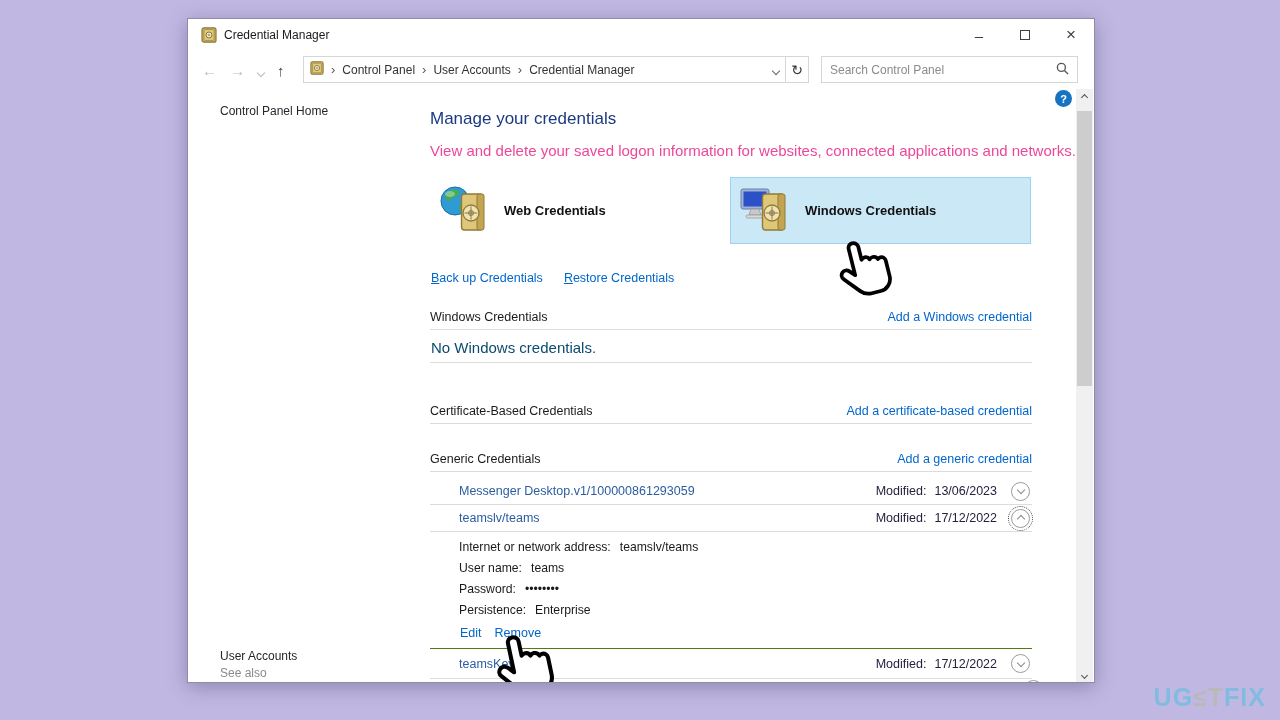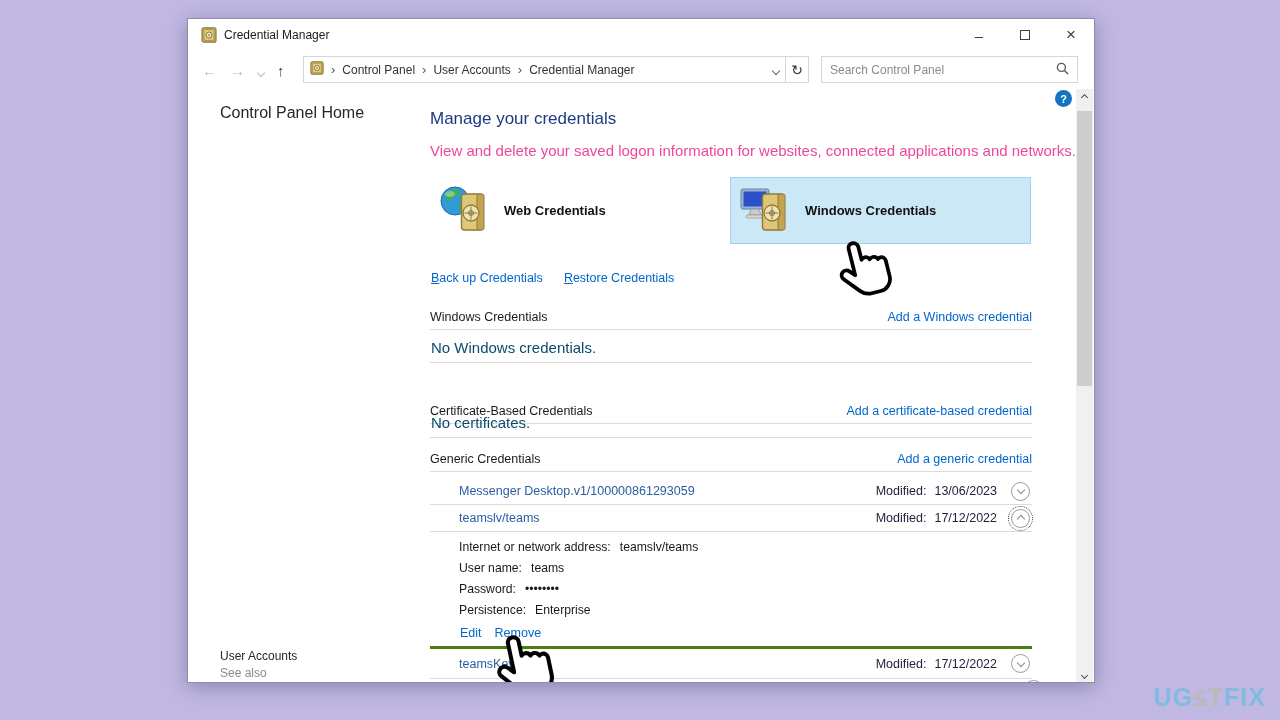--- a/index.html
+++ b/index.html
@@ -34,21 +34,21 @@
 
   
   .help { position:absolute; left:867px; top:71px; width:17px; height:17px; border-radius:50%; background:#1673c2; color:#fff; font-size:11px; font-weight:bold; display:flex; align-items:center; justify-content:center; }
   .scrollbar { position:absolute; left:888px; top:70px; width:17px; height:595px; background:#f0f0f0; }
   .sb-thumb { position:absolute; left:1px; top:22px; width:15px; height:275px; background:#cdcdcd; }
   .sb-arrow { position:absolute; left:0; width:17px; height:17px; display:flex; align-items:center; justify-content:center; color:#505050; }
   .sb-up { top:0; } .sb-down { bottom:0; }
   .sb-arrow .chev { width:5px; height:5px; }
 
   
-  .sb-home { position:absolute; left:32px; top:85px; font-size:16px; color:#26262e; }
+  .sb-home { position:absolute; left:32px; top:85px; font-size:12px; color:#26262e; }
   .sb-seealso { position:absolute; left:32px; top:600px; font-size:12px; color:#8a8a8a;margin-top:47px; }
   .sb-ua { position:absolute; left:32px; top:630px; font-size:12px; color:#26262e; }
 
   
   .heading { position:absolute; left:242px; top:90px; font-size:17px; color:#1b3a80; }
   .subtitle { position:absolute; left:242px; top:123px; font-size:15px; color:#ec4899; }
 
   .tile { position:absolute; top:158px; height:67px; display:flex; align-items:center; gap:14px; padding-left:8px; }
   .tile-web { left:242px; width:300px; }
   .tile-win { left:542px; width:301px; background:#cbe8f6; border:1px solid #9ed2ee; }
@@ -64,21 +64,21 @@
 
   .crow { position:absolute; left:242px; width:602px; height:27px; display:flex; align-items:center; border-bottom:1px solid #dcdcdc; font-size:12.5px; padding:0 2px 0 7px; }
   .crow .cname { flex:1; color:#2b5da0;margin-left:22px; }
   .mod { color:#23233f; }
   .mod .date { margin-left:8px; }
   .circ { width:19px; height:19px; min-width:19px; border:1px solid #9b9b9b; border-radius:50%; background:#fff; color:#8a8a8a; display:flex; align-items:center; justify-content:center; margin-left:14px; }
   .circ .chev { margin-top:-2px; }
   .circ .chev.up { margin-top:2px; }
   .circ.focused { outline:1px dotted #444; outline-offset:2px; }
 
-  .details { position:absolute; left:242px; top:513px; width:602px; height:117px; border-bottom:3px solid #4d7c0f; font-size:12.2px; color:#1a1a1a; }
+  .details { position:absolute; left:242px; top:513px; width:602px; height:117px; border-bottom:1px solid #4d7c0f; font-size:12.2px; color:#1a1a1a; }
   .dline { position:absolute; left:29px; }
   .dline .dval { margin-left:9px; }
   .d-actions { position:absolute; left:30px; top:94px; display:flex; gap:13px; font-size:12.5px; }
 
   .partial-circ { position:absolute; left:822px; top:661px; }
 
   .cursor { position:absolute; pointer-events:none; }
 
   .watermark { position:absolute; right:14px; top:683px; font-size:25px; font-weight:bold; letter-spacing:1px; }
   .wm-b { color:#82bbe0; } .wm-g { color:#b9b9b9; }
@@ -213,21 +213,20 @@
   <div class="sec-head" style="top:291px;">
     <span class="sec-title">Windows Credentials</span>
     <a class="link" href="#">Add a Windows credential</a>
   </div>
   <div class="sec-empty" style="top:314px; height:30px;">No Windows credentials.</div>
 
   <div class="sec-head" style="top:385px;">
     <span class="sec-title">Certificate-Based Credentials</span>
     <a class="link" href="#">Add a certificate-based credential</a>
   </div>
-  <div class="sec-empty" style="top:389px; height:30px;">No certificates.</div>
 
   <div class="sec-head" style="top:433px;">
     <span class="sec-title">Generic Credentials</span>
     <a class="link" href="#">Add a generic credential</a>
   </div>
 
   <div class="crow" style="top:459px;">
     <a class="cname link" href="#" style="color:#2b5da0;">Messenger Desktop.v1/100000861293059</a>
     <span class="mod"><span>Modified:</span><span class="date">13/06/2023</span></span>
     <span class="circ">

